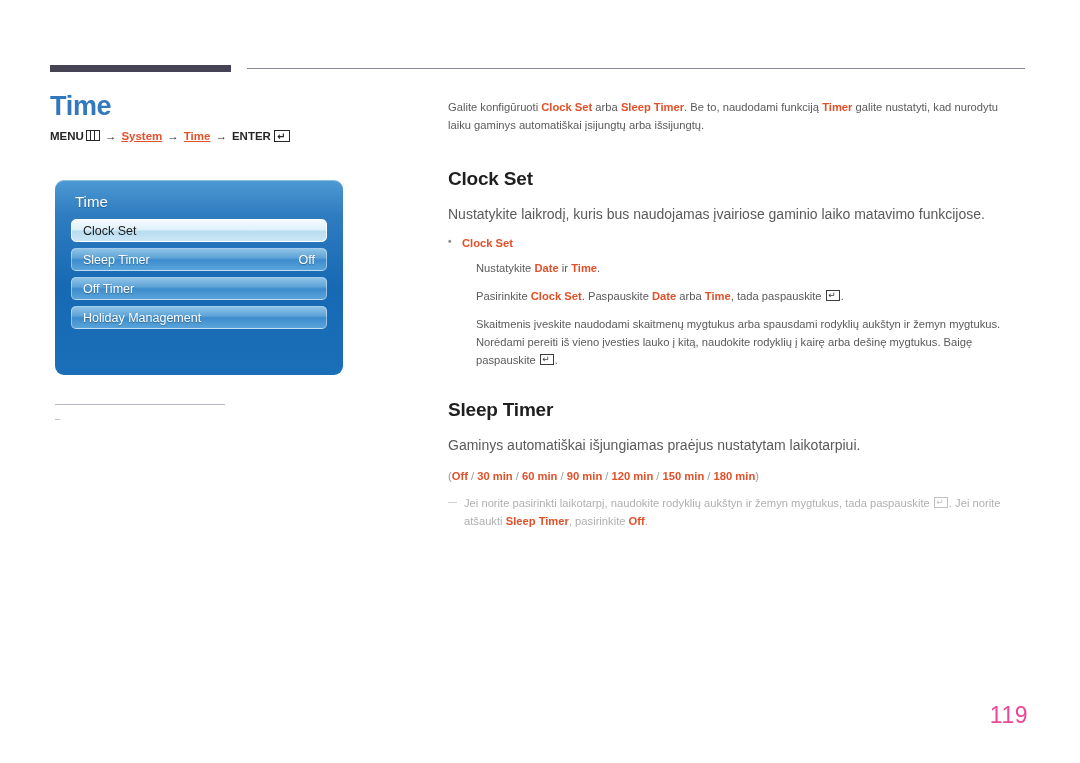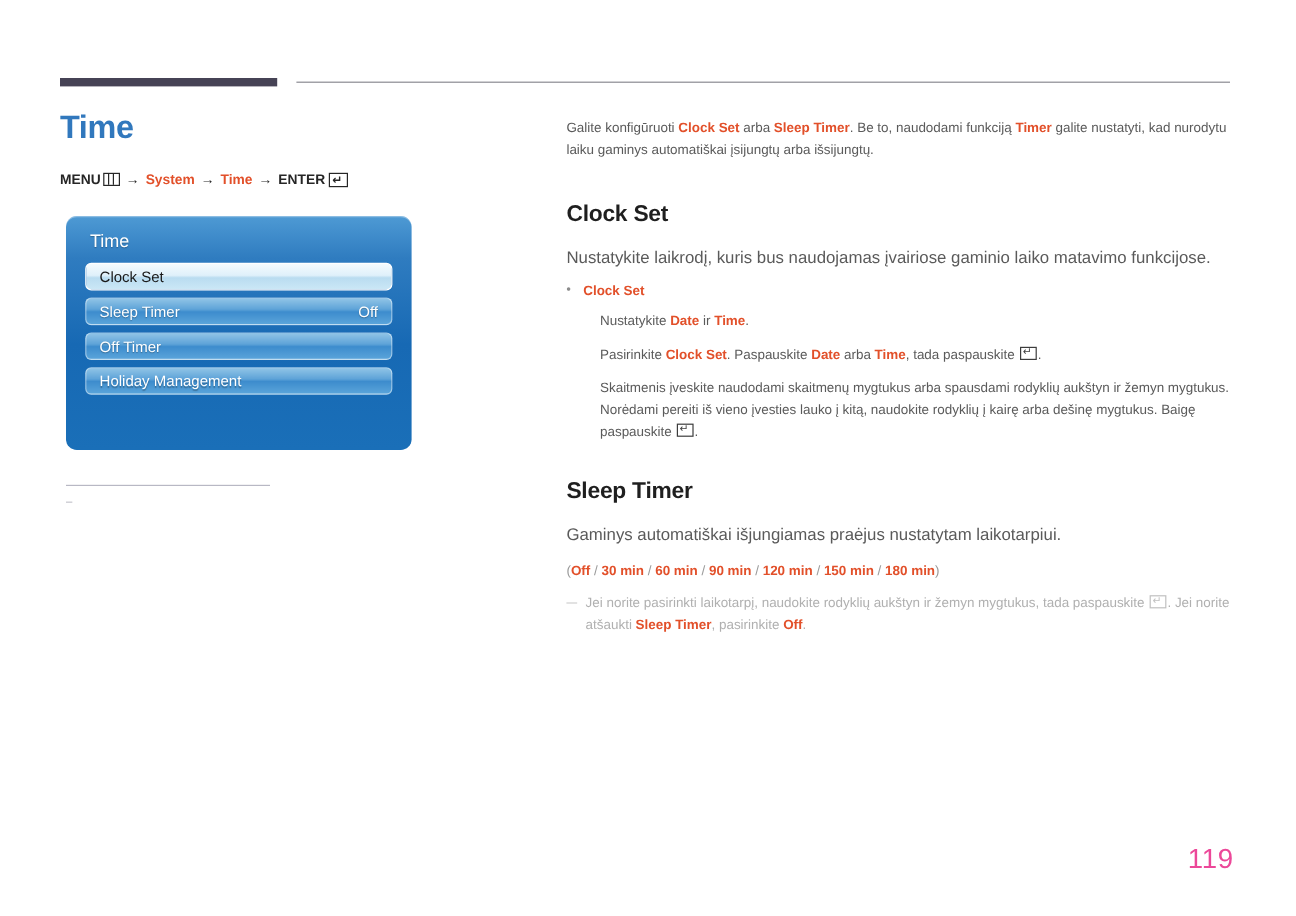--- a/index.html
+++ b/index.html
@@ -43,30 +43,30 @@
   }
   .page-title {
     font-size: 27px;
     font-weight: bold;
     color: #3178bd;
     letter-spacing: -0.3px;
     line-height: 1.1;
     margin: 0;
   }
   .breadcrumb {
-    margin-top: 22px;
+    margin-top: 8px;
     font-size: 11.5px;
     font-weight: bold;
     color: #262626;
     white-space: nowrap;
     display: flex;
     align-items: flex-start;
     gap: 0px;
   }
-  .bc-accent { color: #e2502a; }
+  .bc-accent { color: #e2502a; text-decoration: underline; }
   .bc-arrow { color: #262626; padding: 0 5px; font-weight: normal; }
 
   .icon-menu {
     display: inline-block;
     width: 14px;
     height: 11px;
     border: 1.4px solid #262626;
     position: relative;
     margin-left: 2px;
     vertical-align: -1px;
@@ -168,21 +168,21 @@
     color: #a8a8b4;
     line-height: 1.5;
     display: flex;
     gap: 7px;
   }
   .foot-note .dash { flex: 0 0 auto; }
 
   
   .right-col {
     position: absolute;
-    left: 472px;
+    left: 448px;
     top: 98px;
     width: 572px;
   }
   .intro {
     font-size: 11.2px;
     line-height: 1.62;
     color: #5a5a5a;
     margin: 0 0 34px 0;
   }
   .sec-head {

